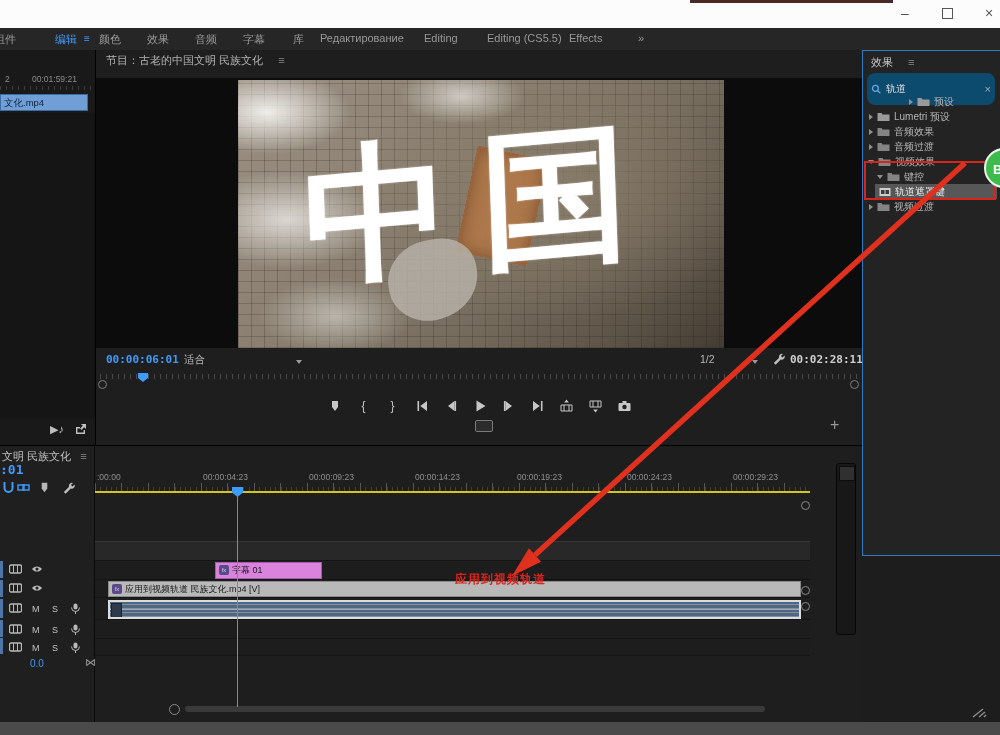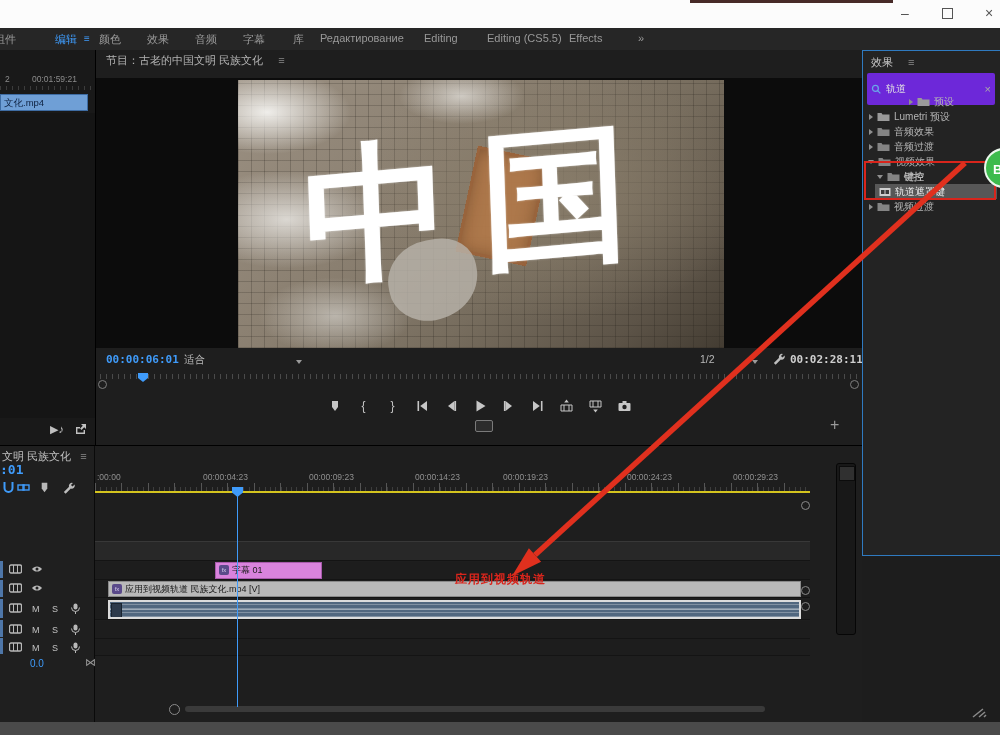--- a/index.html
+++ b/index.html
@@ -67,21 +67,21 @@
   .tbtn{width:16px;height:15px;display:flex;align-items:center;justify-content:center;color:#c6c6c6;font-size:12px;}
   .tbtn svg{display:block;}
   .grabber{left:379px;top:370px;width:16px;height:10px;border:1px solid #7a7a7a;border-radius:2px;background:#2c2c2c;}
   .btn-editor{left:734px;top:366px;color:#9a9a9a;font-size:16px;}
 
   
   .effects{left:862px;top:50px;width:138px;height:506px;background:#232323;box-sizing:border-box;
      border-left:1px solid #2f7ac0;border-bottom:1px solid #2f7ac0;border-top:1px solid #2f7ac0;}
   .fx-header{left:0;top:2px;width:100%;height:18px;font-size:11px;color:#c6c6c6;line-height:18px;}
   .fx-header .t{padding-left:8px;}
-  .fx-search{left:4px;top:22px;width:128px;height:16px;background:#6d28d9;border-radius:2px;display:flex;align-items:center;box-sizing:border-box;padding:16px 4px;}
+  .fx-search{left:4px;top:22px;width:128px;height:16px;background:#0c4a6e;border-radius:8px;display:flex;align-items:center;box-sizing:border-box;padding:16px 4px;}
   .fx-search .q{flex:1;color:#e2e2e2;font-size:10px;padding-left:4px;}
   .fx-search .x{color:#aaa;font-size:11px;line-height:10px;}
   .fx-row{left:0;width:138px;height:15px;font-size:10px;color:#b4b4b4;display:flex;align-items:center;box-sizing:border-box;white-space:nowrap;}
   .fx-row .lbl{padding-left:4px;overflow:hidden;}
   .tri-r{width:0;height:0;border-top:3.5px solid transparent;border-bottom:3.5px solid transparent;border-left:4.5px solid #8f8f8f;margin-left:6px;flex:none;}
   .tri-d{width:0;height:0;border-left:3.5px solid transparent;border-right:3.5px solid transparent;border-top:4.5px solid #8f8f8f;margin-left:5px;flex:none;}
   .ind2{margin-left:14px;}
   .fx-sel{background:#575757;color:#ececec;}
   .fxicon{flex:none;margin-left:4px;display:block;}
 
@@ -327,21 +327,21 @@
         </svg>
       <span class="lbl">音频过渡</span>
     </div>
     <div class="fx-row abs" style="top:103px;">
       <span class="tri-d"></span>
       <svg class="fxicon" width="13" height="11" viewBox="0 0 13 11">
           <path d="M0.5 2h4l1 1.5h7V10h-12z" fill="#848484"></path>
         </svg>
       <span class="lbl">视频效果</span>
     </div>
-    <div class="fx-row abs" style="top:118px;font-weight:bold;">
+    <div class="fx-row abs" style="top:118px;">
       <span class="tri-d ind2"></span>
       <svg class="fxicon" width="13" height="11" viewBox="0 0 13 11">
           <path d="M0.5 2h4l1 1.5h7V10h-12z" fill="#848484"></path>
         </svg>
       <span class="lbl">键控</span>
     </div>
     <div class="fx-row fx-sel abs" style="top:133px;left:12px;width:122px;">
       <svg class="fxicon ind2" width="12" height="10" viewBox="0 0 12 10">
           <rect x="0.5" y="1" width="11" height="8" fill="#cfcfcf"></rect>
           <rect x="2" y="3" width="3.5" height="4" fill="#3a3a3a"></rect>
@@ -453,21 +453,21 @@
 
       <span class="abs tl-master">0.0</span>
       <span class="abs tl-mix">⋈</span>
     </div>
 
     <div class="abs lanes">
       <span class="abs rl-label" style="left:2px;">:00:00</span>
       <span class="abs rl-label" style="left:108px;">00:00:04:23</span>
       <span class="abs rl-label" style="left:214px;">00:00:09:23</span>
       <span class="abs rl-label" style="left:320px;">00:00:14:23</span>
-      <span class="abs rl-label" style="left:408px;">00:00:19:23</span>
+      <span class="abs rl-label" style="left:422px;">00:00:19:23</span>
       <span class="abs rl-label" style="left:532px;">00:00:24:23</span>
       <span class="abs rl-label" style="left:638px;">00:00:29:23</span>
       <div class="abs rl-ticks"></div>
       <div class="abs workarea"></div>
 
       <div class="abs trow v3"></div>
       <div class="abs trow v2"></div>
       <div class="abs trow v1"></div>
       <div class="abs trow a1"></div>
       <div class="abs trow a2"></div>

